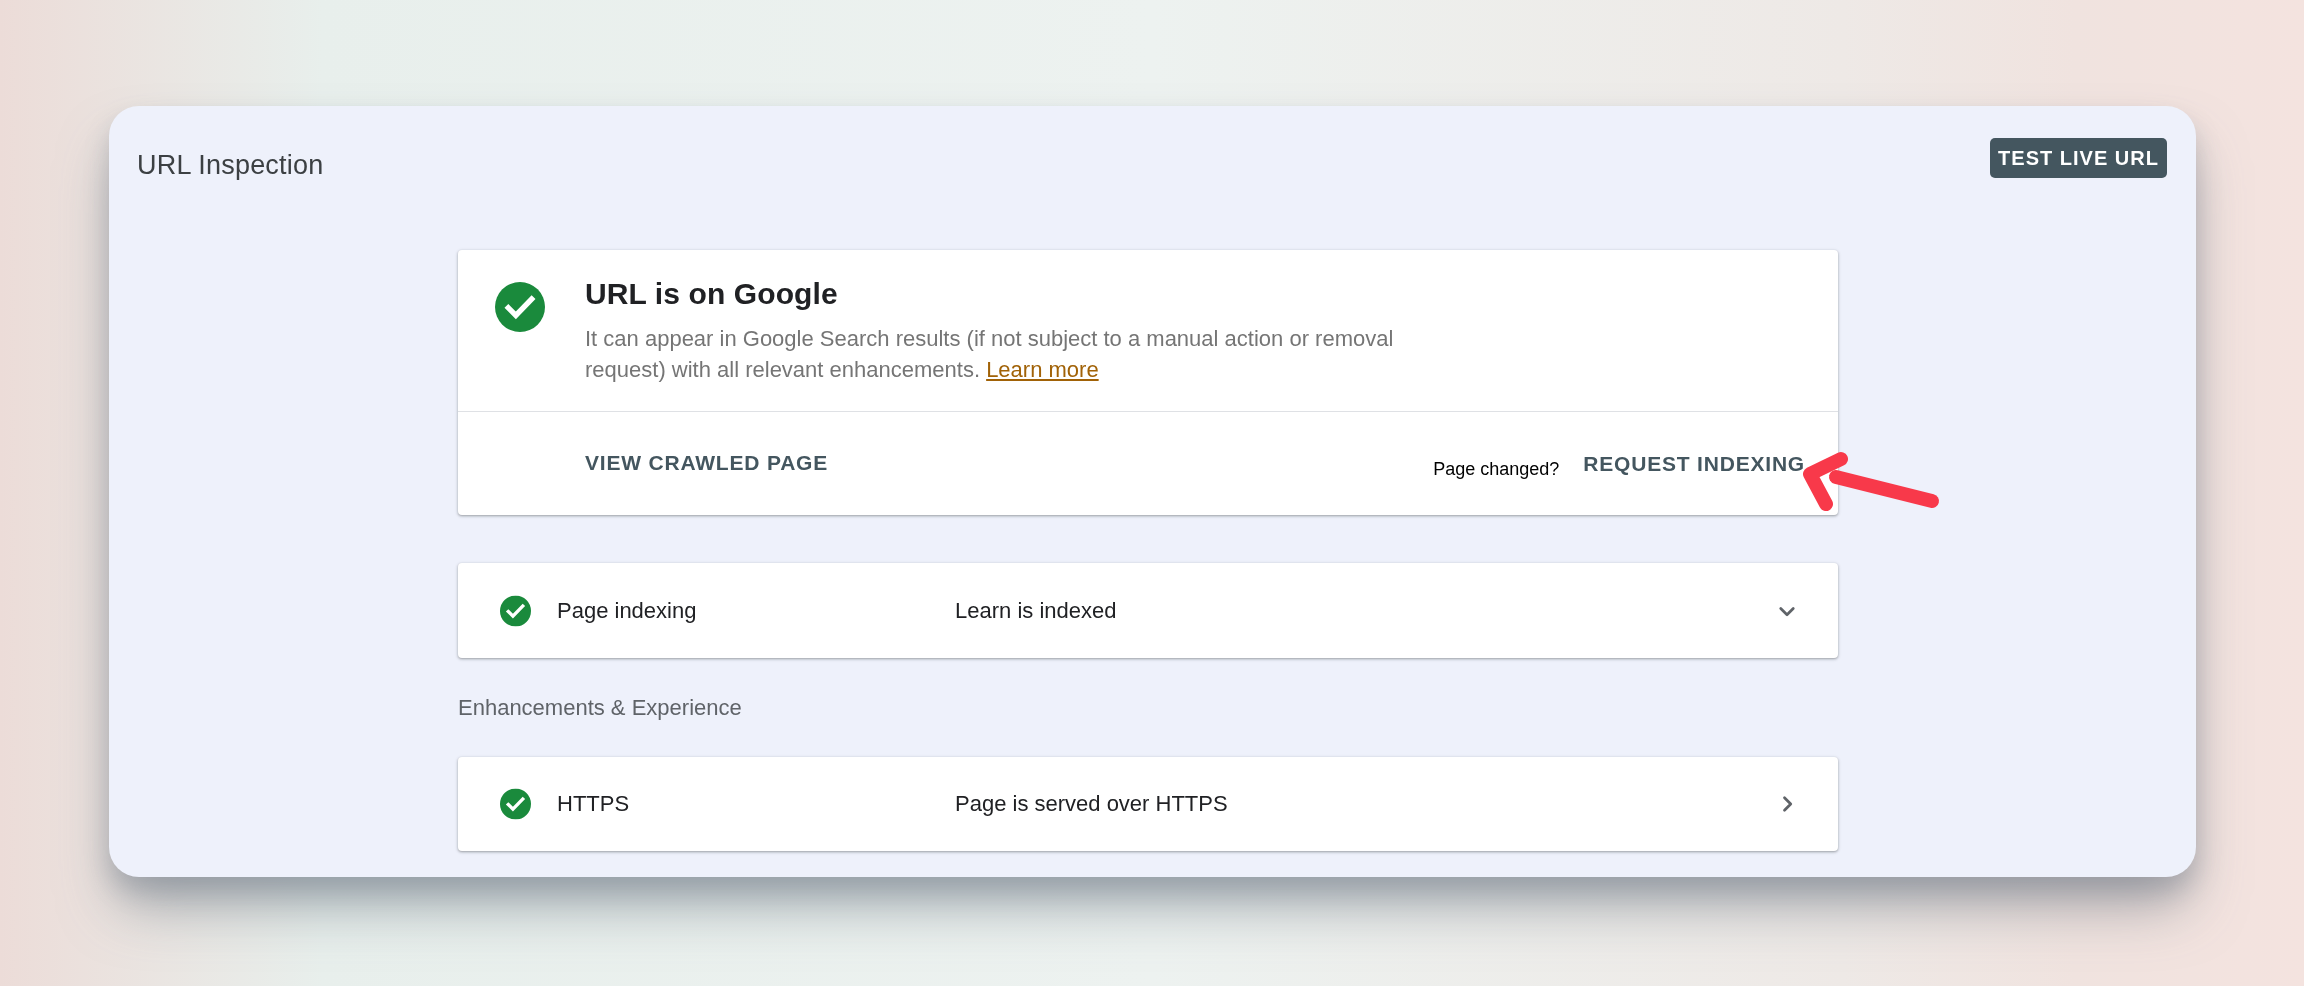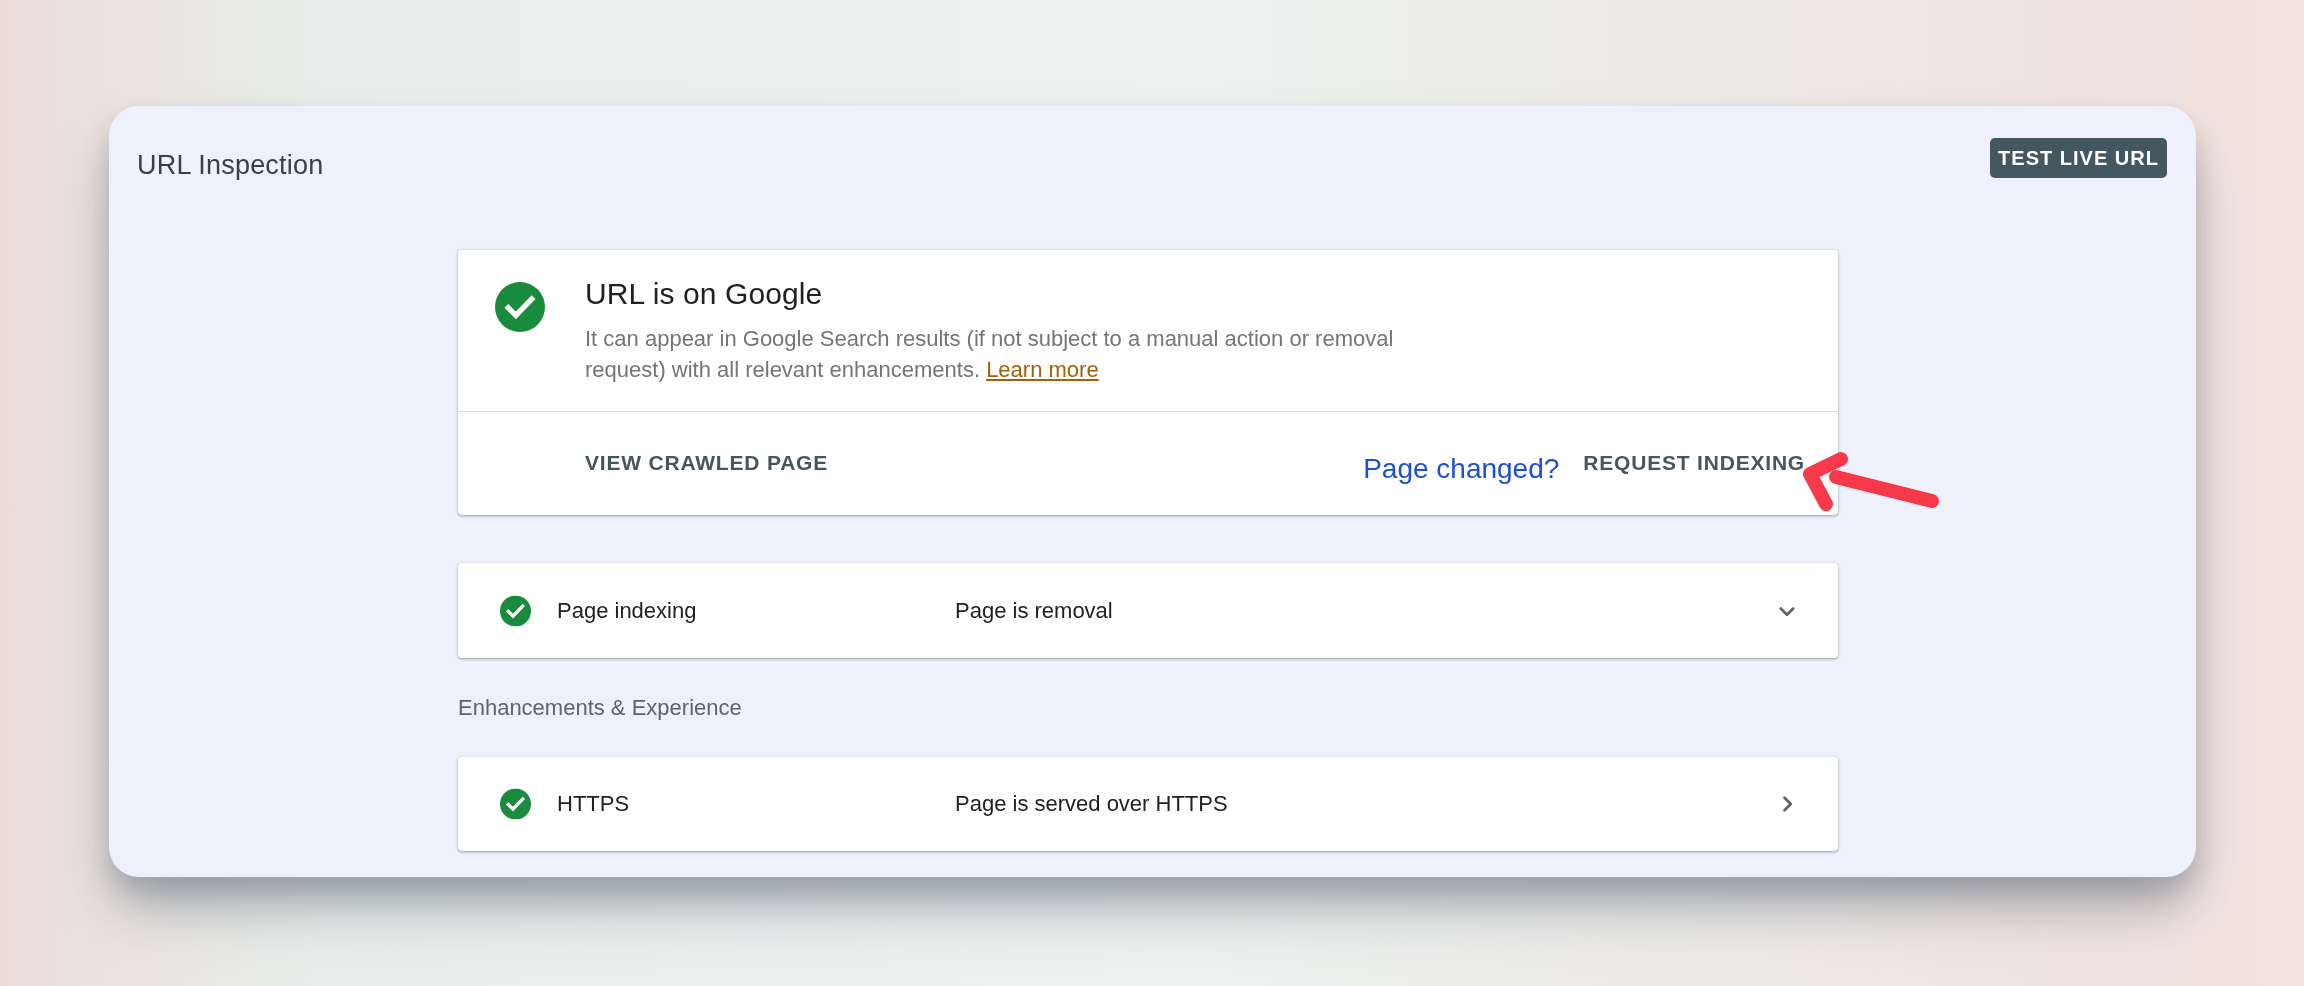--- a/index.html
+++ b/index.html
@@ -72,21 +72,21 @@
     left: 37px; top: 32px;
     width: 50px; height: 50px;
   }
   .verdict-text {
     position: absolute;
     left: 127px; top: 27px;
     width: 900px;
   }
   .verdict-title {
     font-size: 30px;
-    font-weight: normal;
+    font-weight: bold;
     color: #202124;
     letter-spacing: 0.1px;
   }
   .verdict-desc {
     margin-top: 12px;
     width: 870px;
     font-size: 22px;
     line-height: 31px;
     color: #757575;
   }
@@ -109,22 +109,22 @@
     color: #44565f;
     cursor: pointer;
   }
   .footer-right {
     position: absolute;
     right: 33px; top: 50%;
     transform: translateY(-50%);
     display: flex; align-items: center; gap: 24px;
   }
   .page-changed {
-    font-size: 28px;
-    color: #1d4ed8;
+    font-size: 18px;
+    color: #000000;
     margin-top: 12px;
   }
   .request-indexing {
     font-size: 21px;
     font-weight: bold;
     letter-spacing: 0.8px;
     color: #44565f;
     cursor: pointer;
   }
   
@@ -217,21 +217,21 @@
       </div>
 
       <div class="card status-row row-indexing">
         <span class="row-icon">
           <svg width="31" height="31" viewBox="0 0 24 24">
             <circle cx="12" cy="12" r="12" fill="#1a8a3c"></circle>
             <path d="M6.4 12.4 L10 16 L17.6 8.2" fill="none" stroke="#ffffff" stroke-width="2.6" stroke-linecap="square"></path>
           </svg>
         </span>
         <span class="row-label">Page indexing</span>
-        <span class="row-status">Page is removal</span>
+        <span class="row-status">Learn is indexed</span>
         <span class="row-chevron">
           <svg width="30" height="30" viewBox="0 0 24 24">
             <path d="M7 10 L12 15 L17 10" fill="none" stroke="#5f6368" stroke-width="2.2" stroke-linecap="round" stroke-linejoin="round"></path>
           </svg>
         </span>
       </div>
 
       <div class="section-label">Enhancements &amp; Experience</div>
 
       <div class="card status-row row-https">

